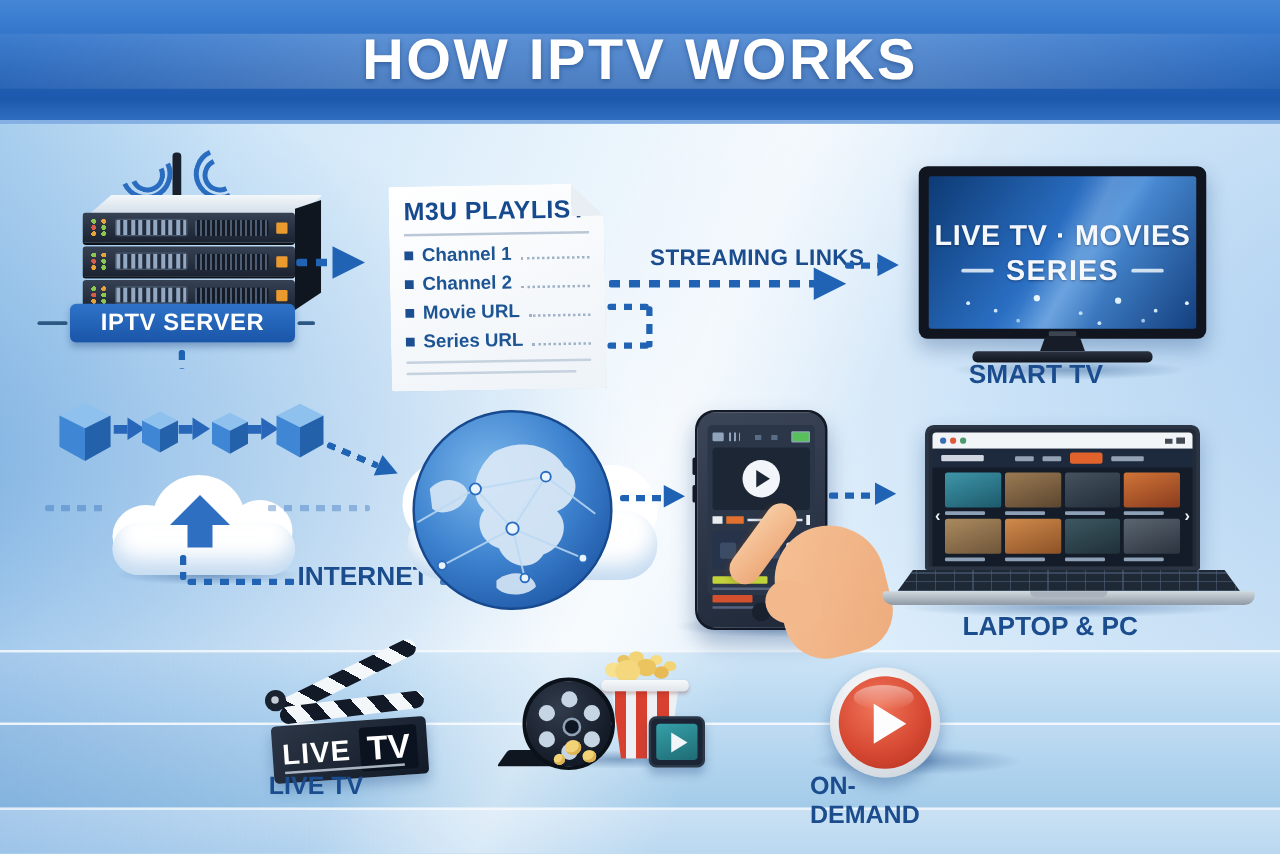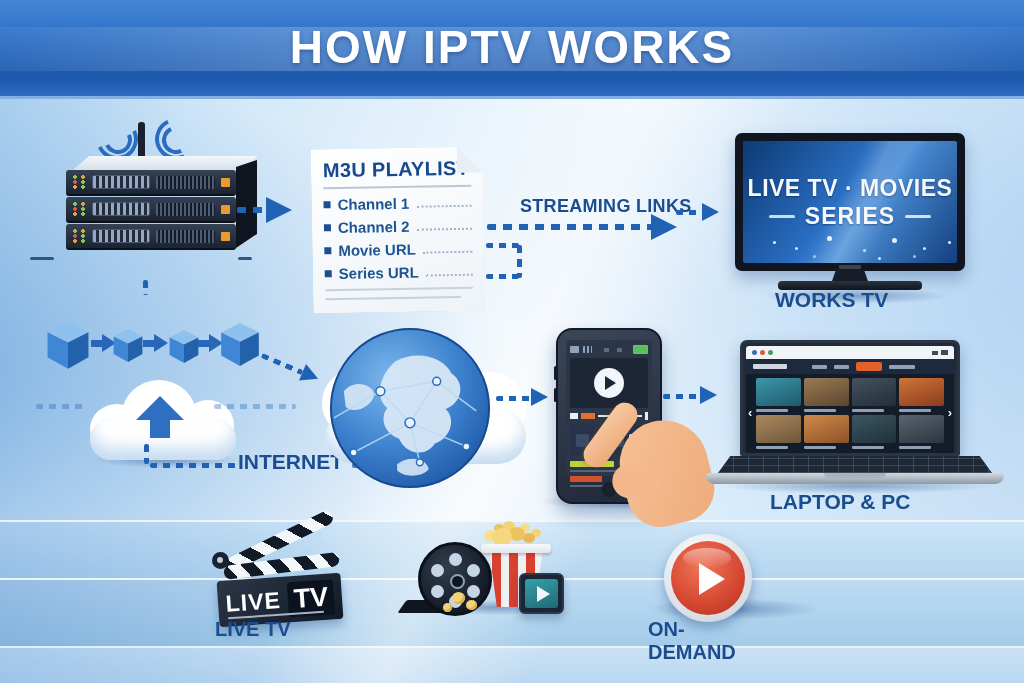--- a/index.html
+++ b/index.html
@@ -191,20 +191,21 @@
     <div class="osq"></div>
   </div>
   <div class="abs unit" style="top:224px;">
     <div class="leds"></div>
     <div class="panel"></div>
     <div class="vent"></div>
     <div class="osq"></div>
   </div>
   <div class="abs hline" style="left:30px;top:257px;width:24px;"></div>
   <div class="abs hline" style="left:238px;top:257px;width:14px;"></div>
+  <div class="abs srv-banner">IPTV SERVER</div>
   <div class="abs dash-v fine" style="left:143px;top:280px;height:15px;"></div>
 
   <div class="abs dash-h" style="left:237px;top:207px;width:31px;"></div>
   <div class="abs ah-r" style="left:266px;top:197px;"></div>
 
   <svg class="abs cube" style="left:45px;top:321px;" width="46" height="50" viewBox="0 0 40 44">
     <polygon points="20,1 38,10 20,19 2,10" fill="#8ec1ee"></polygon>
       <polygon points="2,10 20,19 20,42 2,32" fill="#3f86d4"></polygon>
       <polygon points="38,10 20,19 20,42 38,32" fill="#2361ab"></polygon>
   </svg>
@@ -306,21 +307,21 @@
         <span class="tv-dash"></span>
         <span>SERIES</span>
         <span class="tv-dash"></span>
       </div>
       <div class="sparkles"></div>
     </div>
     <div class="tv-brand"></div>
   </div>
   <div class="abs tv-neck"></div>
   <div class="abs tv-base"></div>
-  <div class="abs lbl" style="left:775px;top:288px;width:150px;font-size:21px;">WORKS TV</div>
+  <div class="abs lbl" style="left:775px;top:288px;width:150px;font-size:21px;">SMART TV</div>
 
   <div class="abs">
     <div class="abs cloudpuff" style="left:322px;top:368px;width:72px;height:70px;"></div>
     <div class="abs cloudpuff" style="left:452px;top:372px;width:74px;height:72px;"></div>
     <div class="abs cloudbar cloud-shade" style="left:326px;top:408px;width:200px;height:56px;"></div>
   </div>
   <svg class="abs" style="left:326px;top:324px;" width="168" height="168" viewBox="0 0 170 170">
     <defs>
       <radialGradient id="gg" cx="38%" cy="32%" r="78%">
         <stop offset="0" stop-color="#7db8ec"></stop>

